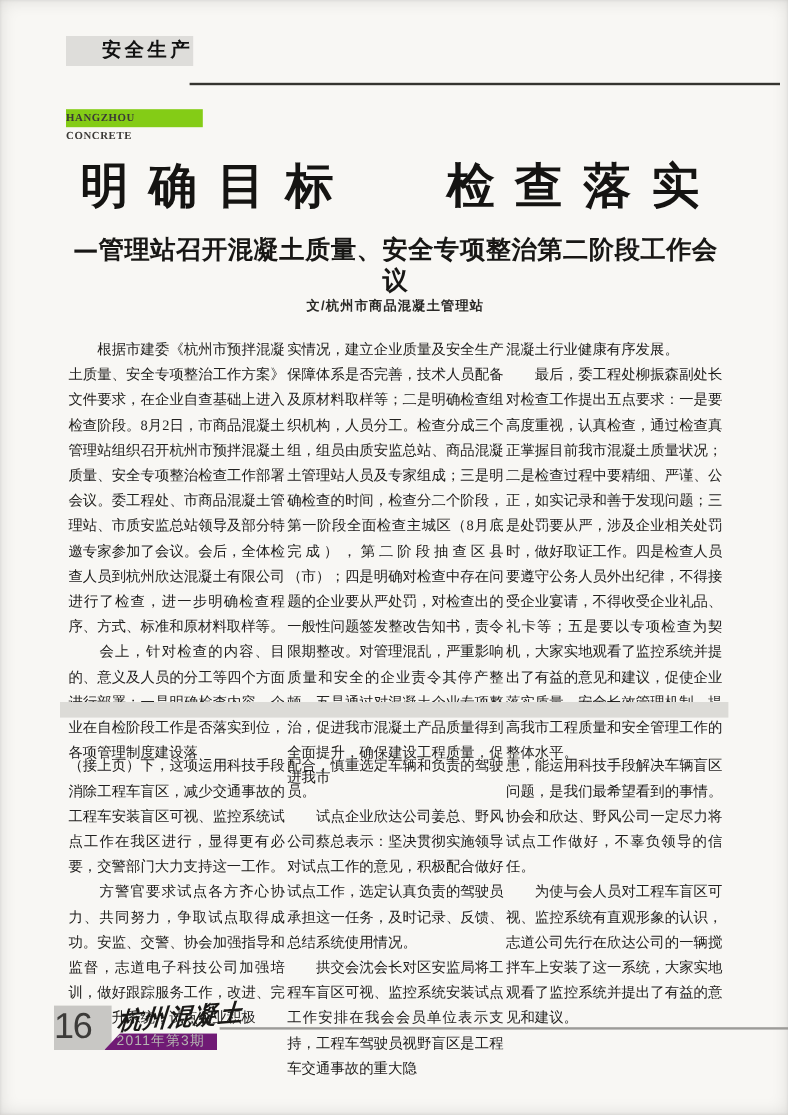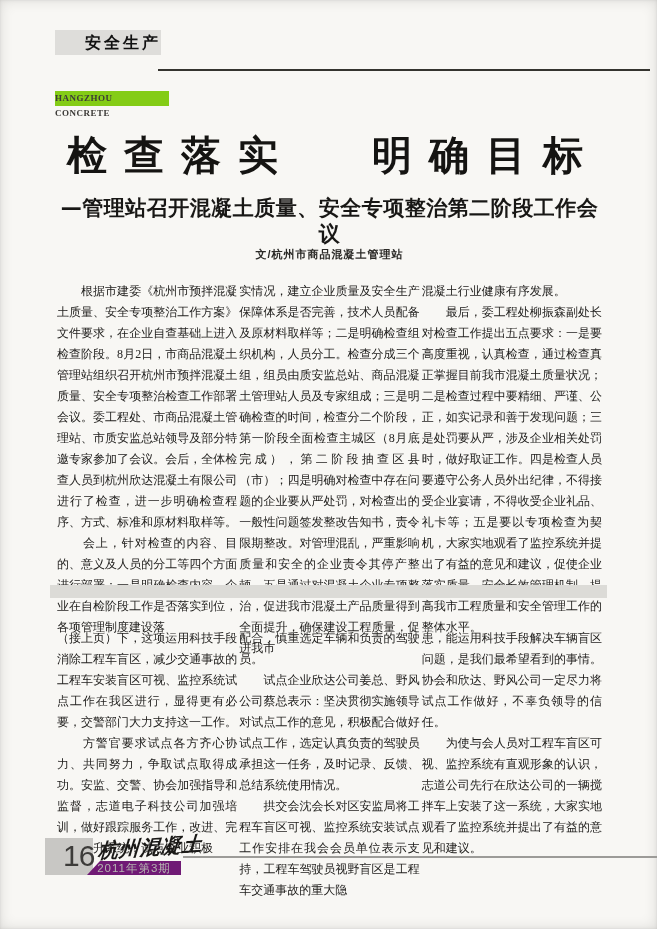--- a/index.html
+++ b/index.html
@@ -46,21 +46,21 @@
     font-size:12px;line-height:21px;color:#22211f;
     text-align:justify;white-space:pre-line;
   }
   
   .divider-bar{position:absolute;left:50px;top:585px;width:557px;height:13px;background:#dcdbd7;}
   
   .article2{position:absolute;left:57px;top:609px;width:545px;}
   
   .pagenum-block{position:absolute;left:45px;top:838px;width:48px;height:37px;background:#c8c7c4;}
   .pagenum{
-    display:block;padding-left:18px;
+    display:block;padding-left:0;
     font-family:"Liberation Sans","DejaVu Sans",sans-serif;
     font-size:30px;line-height:35px;font-weight:normal;color:#3c3b39;letter-spacing:-1px;
   }
   .logo-script{
     position:absolute;left:98px;top:834px;
     font-family:"DejaVu Serif","Liberation Serif",serif;
     font-style:italic;font-weight:bold;font-size:20px;color:#1a1917;
     transform:rotate(-4deg) skewX(-8deg);letter-spacing:1px;
   }
   .footer-rule{position:absolute;left:183px;top:856px;width:474px;height:2px;background:#9c9b98;}
@@ -78,22 +78,22 @@
 <div class="page">
 
   <div class="badge-stack">
     <div class="badge-title">安全生产</div>
     <div class="badge-sub">HANGZHOU CONCRETE</div>
   </div>
   <div class="header-rule"></div>
 
   <section class="article1">
     <h1 class="title">
+      <span>明确目标</span>
       <span>检查落实</span>
-      <span>明确目标</span>
     </h1>
     <h2 class="subtitle">—管理站召开混凝土质量、安全专项整治第二阶段工作会议</h2>
     <div class="byline">文/杭州市商品混凝土管理站</div>
     <div class="columns">
       <div class="col">　　根据市建委《杭州市预拌混凝土质量、安全专项整治工作方案》文件要求，在企业自查基础上进入检查阶段。8月2日，市商品混凝土管理站组织召开杭州市预拌混凝土质量、安全专项整治检查工作部署会议。委工程处、市商品混凝土管理站、市质安监总站领导及部分特邀专家参加了会议。会后，全体检查人员到杭州欣达混凝土有限公司进行了检查，进一步明确检查程序、方式、标准和原材料取样等。
 　　会上，针对检查的内容、目的、意义及人员的分工等四个方面进行部署：一是明确检查内容，企业在自检阶段工作是否落实到位，各项管理制度建设落</div>
       <div class="col">实情况，建立企业质量及安全生产保障体系是否完善，技术人员配备及原材料取样等；二是明确检查组织机构，人员分工。检查分成三个组，组员由质安监总站、商品混凝土管理站人员及专家组成；三是明确检查的时间，检查分二个阶段，第一阶段全面检查主城区（8月底完成），第二阶段抽查区县（市）；四是明确对检查中存在问题的企业要从严处罚，对检查出的一般性问题签发整改告知书，责令限期整改。对管理混乱，严重影响质量和安全的企业责令其停产整顿。五是通过对混凝土企业专项整治，促进我市混凝土产品质量得到全面提升，确保建设工程质量，促进我市</div>
       <div class="col">混凝土行业健康有序发展。
 　　最后，委工程处柳振森副处长对检查工作提出五点要求：一是要高度重视，认真检查，通过检查真正掌握目前我市混凝土质量状况；二是检查过程中要精细、严谨、公正，如实记录和善于发现问题；三是处罚要从严，涉及企业相关处罚时，做好取证工作。四是检查人员要遵守公务人员外出纪律，不得接受企业宴请，不得收受企业礼品、礼卡等；五是要以专项检查为契机，大家实地观看了监控系统并提出了有益的意见和建议，促使企业落实质量、安全长效管理机制，提高我市工程质量和安全管理工作的整体水平。</div>
     </div>

